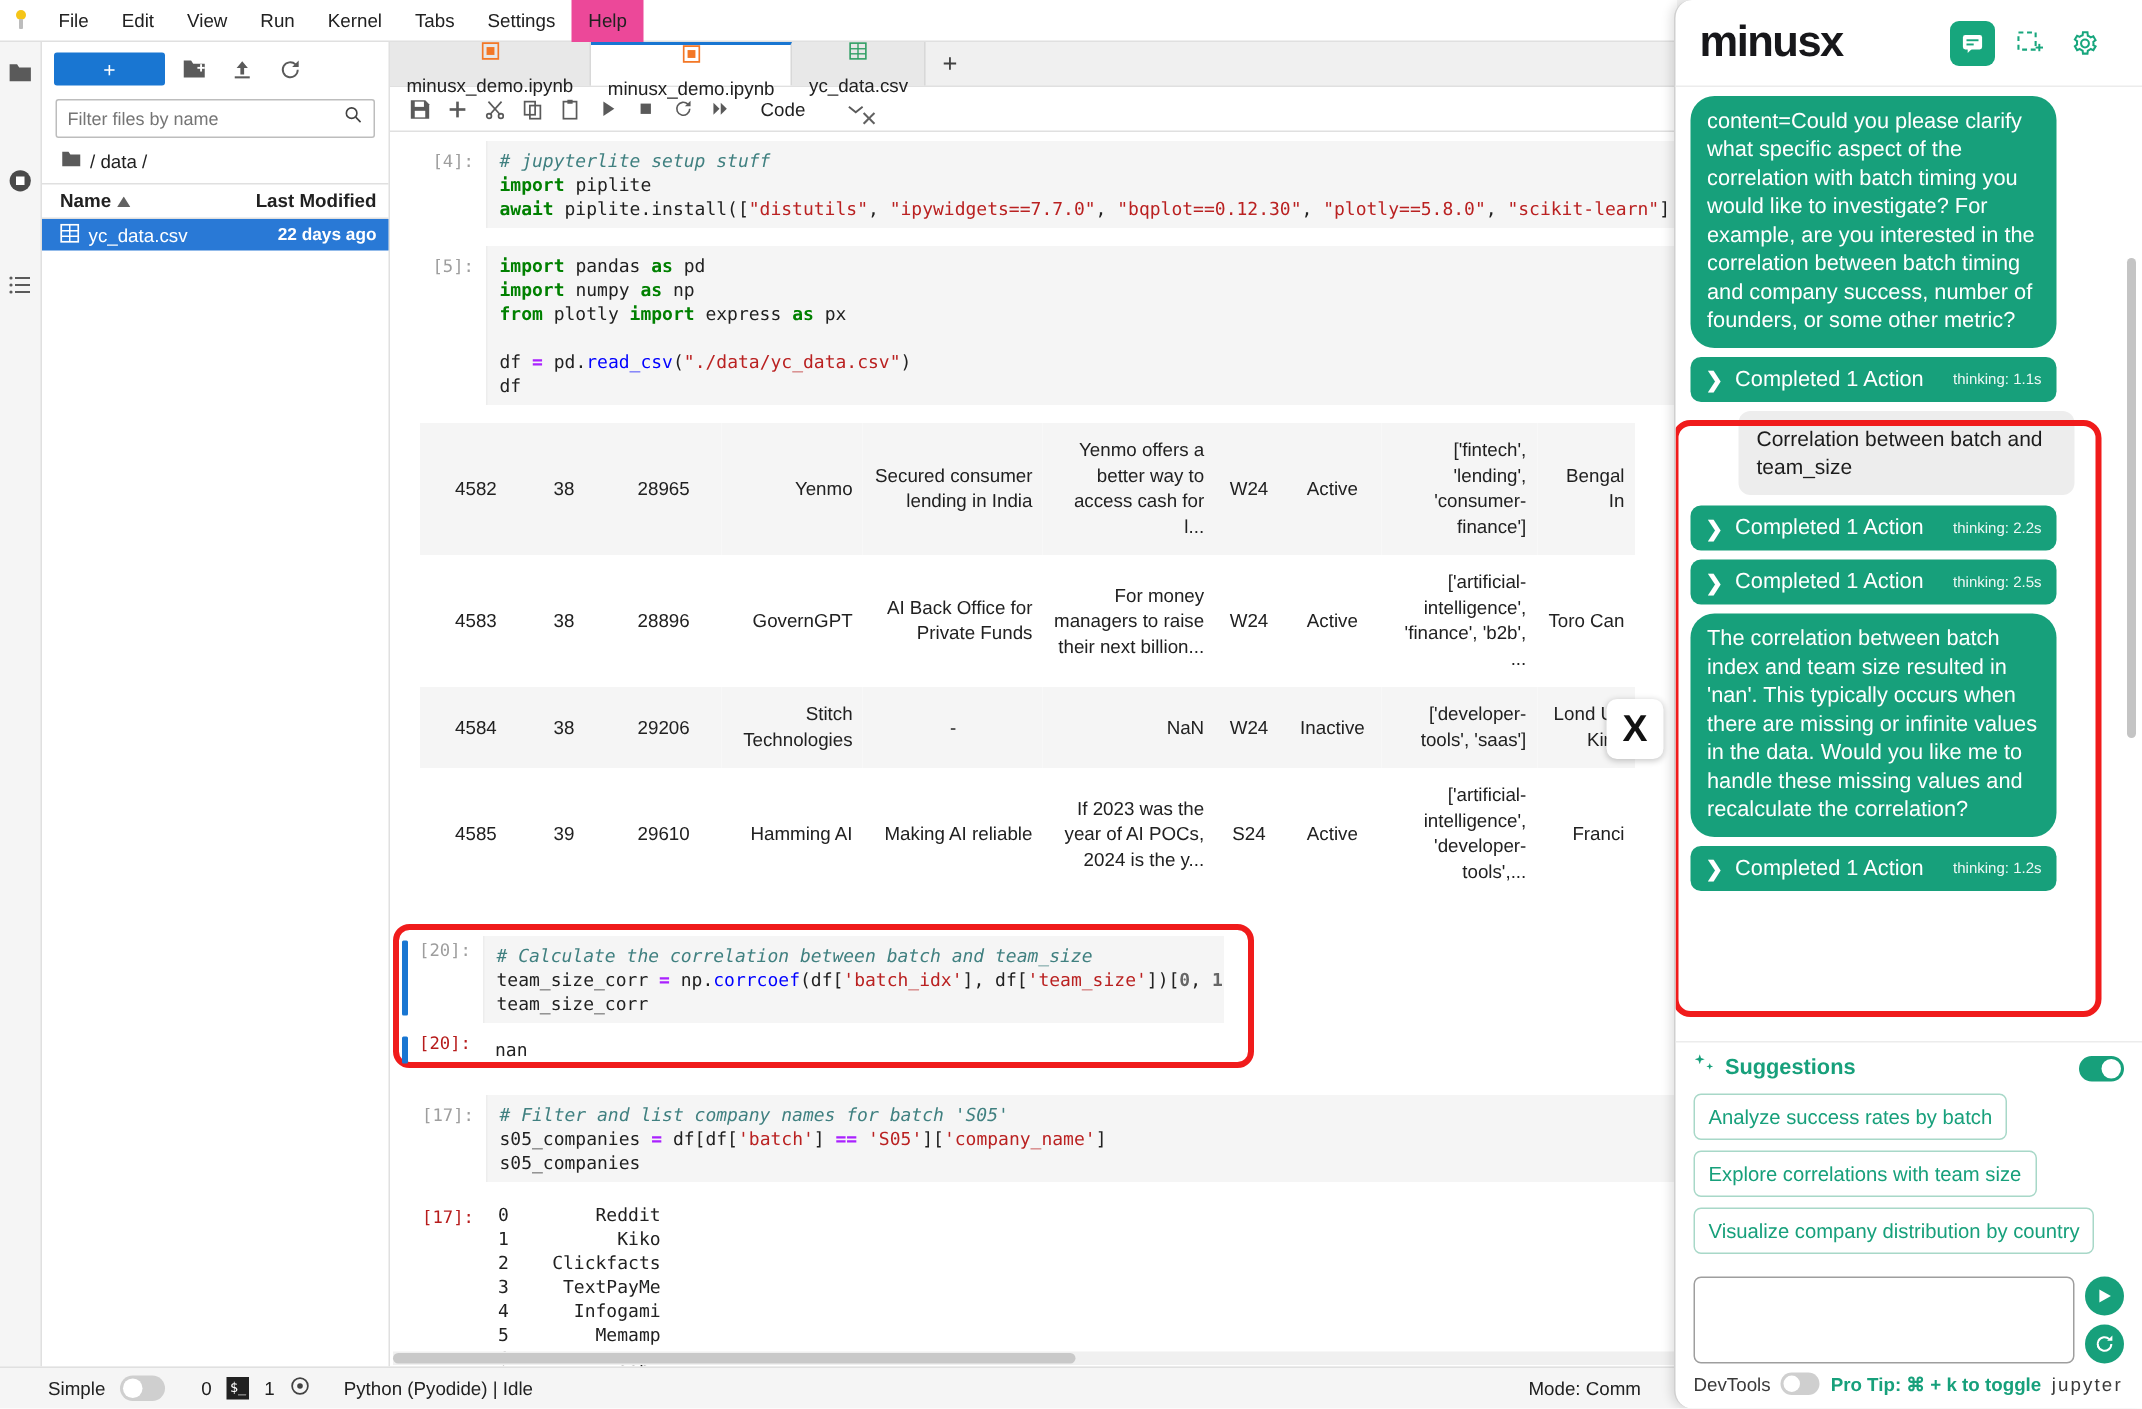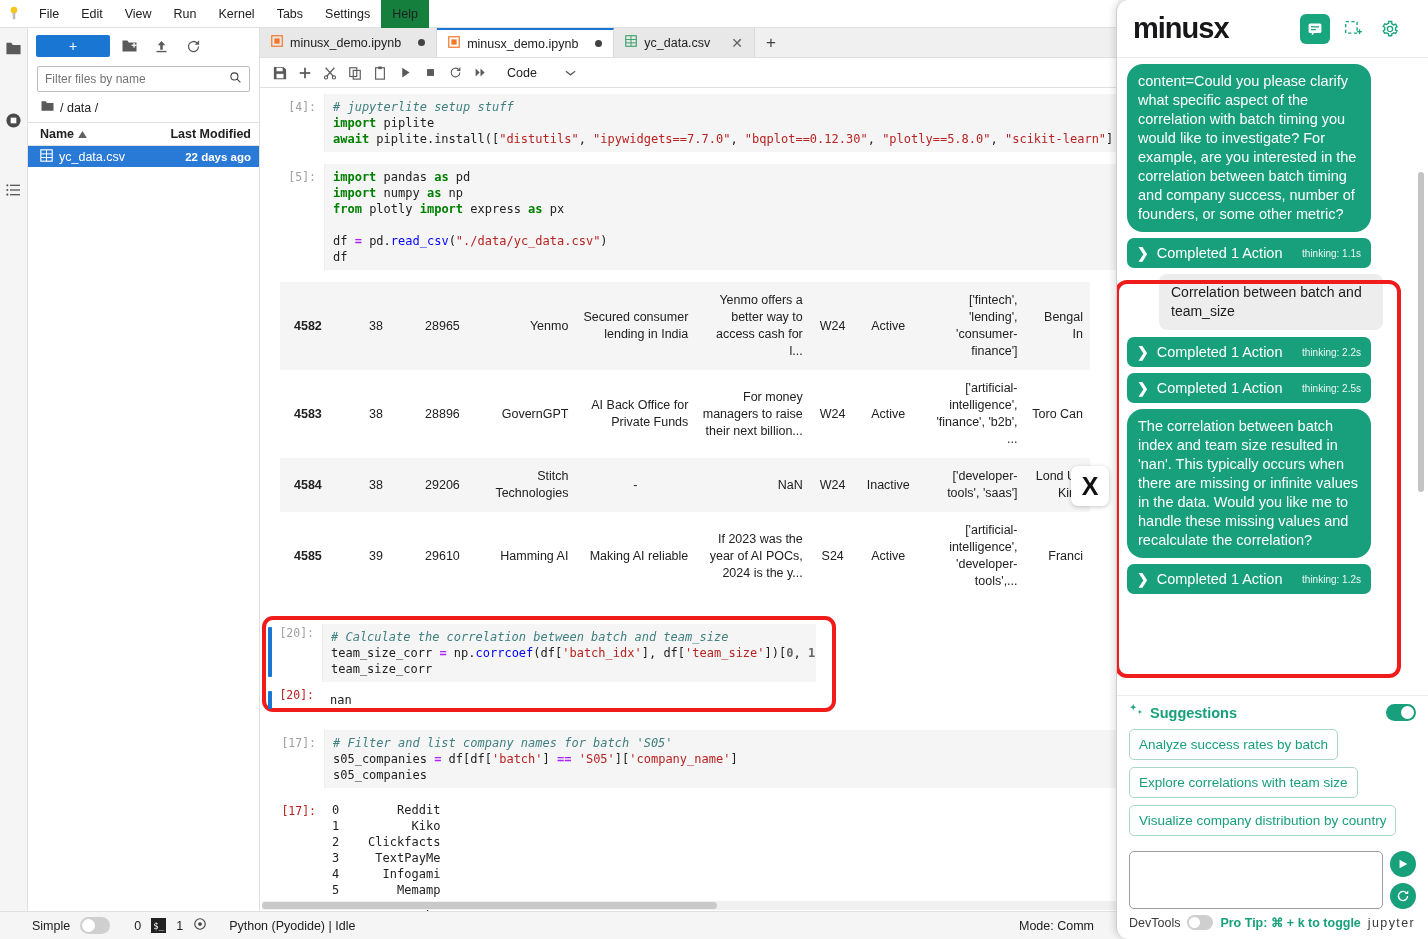--- a/index.html
+++ b/index.html
@@ -15,21 +15,21 @@
     position:absolute; top:0; left:0; width:1118px; height:28px;
     background:#fff; display:flex; align-items:center;
     border-bottom:1px solid #e0e0e0;
   }
   .jp-logo { width:28px; height:28px; display:flex; align-items:center; justify-content:center; }
   .jp-logo svg { width:16px; height:18px; }
   .menu-item {
     font-size:12.5px; color:#212121; padding:5px 11px; cursor:default;
     line-height:18px;
   }
-  .menu-item.active { background:#15803d; }
+  .menu-item.active { background:#ec4899; }
 
   
   .activitybar {
     position:absolute; left:0; top:28px; width:28px; height:883px;
     background:#f5f5f5; border-right:1px solid #e0e0e0;
     display:flex; flex-direction:column; align-items:center; padding-top:10px; gap:24px;
   }
   .act-icon { width:20px; height:20px; display:flex; align-items:center; justify-content:center; color:#616161; cursor:pointer; }
 
   
@@ -68,21 +68,21 @@
   }
   .fb-row .c1 { flex:1; padding-left:12px; display:flex; align-items:center; gap:6px; }
   .fb-row .c2 { width:98px; padding-right:8px; text-align:right; font-weight:bold; font-size:11.5px;}
 
   
   .nbarea { position:absolute; left:260px; top:28px; width:858px; height:883px; background:#fff; }
   .tabbar { height:30px; display:flex; align-items:stretch; background:#f0f0f0; border-bottom:1px solid #e0e0e0; }
   .tab {
     display:flex; align-items:center; gap:7px; padding:0 11px; font-size:12.5px;
     color:#212121; background:#e8e8e8; border-right:1px solid #d8d8d8; cursor:pointer;
-    min-width:0; position:relative;
+    min-width:0; position:relative;flex-direction:column;
   }
   .tab.active { background:#fff; border-top:2px solid #1976d2; }
   .tab .dot { width:7px; height:7px; border-radius:50%; background:#424242; margin-left:10px;}
   .tab .xclose { font-size:14px; color:#616161; margin-left:14px; }
   .tab-add { display:flex; align-items:center; padding:0 11px; font-size:17px; color:#424242; cursor:pointer;}
   .nb-toolbar {
     height:30px; display:flex; align-items:center; gap:3px; padding:0 9px;
     border-bottom:1px solid #e0e0e0; background:#fff;
   }
   .tb-ic { width:22px; height:22px; display:flex; align-items:center; justify-content:center; color:#616161; cursor:pointer; }
@@ -110,21 +110,21 @@
   .st { color:#ba2121; }
   .fn { color:#0000ff; }
   .op { color:#aa22ff; font-weight:bold; }
   .num { color:#666; font-weight:bold; }
 
   
   .dfwrap { margin:0 0 0 20px; width:812px; overflow:hidden; }
   table.df { border-collapse:collapse; width:810px; font-size:12.5px; color:#212121; }
   table.df td { padding:10px 7px; text-align:right; vertical-align:middle; line-height:17px; }
   table.df tr.odd { background:#f5f5f5; }
-  table.df td.idx { font-weight:bold; text-align:left; padding-left:14px; }
+  table.df td.idx { font-weight:normal; text-align:center; padding-left:14px; }
   table.df td.ctr { text-align:center; }
 
   
   .hl-box {
     position:absolute; left:2px; top:0; right:0; border:4px solid #f01b1b;
     border-radius:11px; pointer-events:none;
   }
   .cellmark { width:4px; background:#1976d2; border-radius:1px; margin:3px 6px 3px 8px; }
 
   

